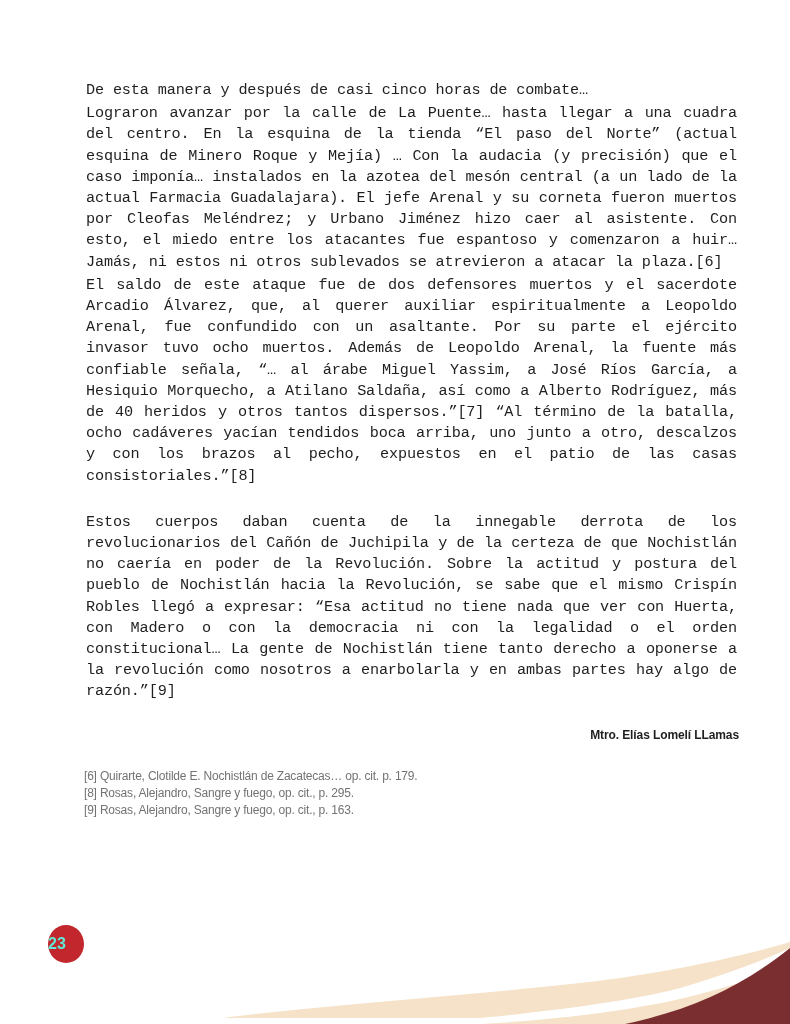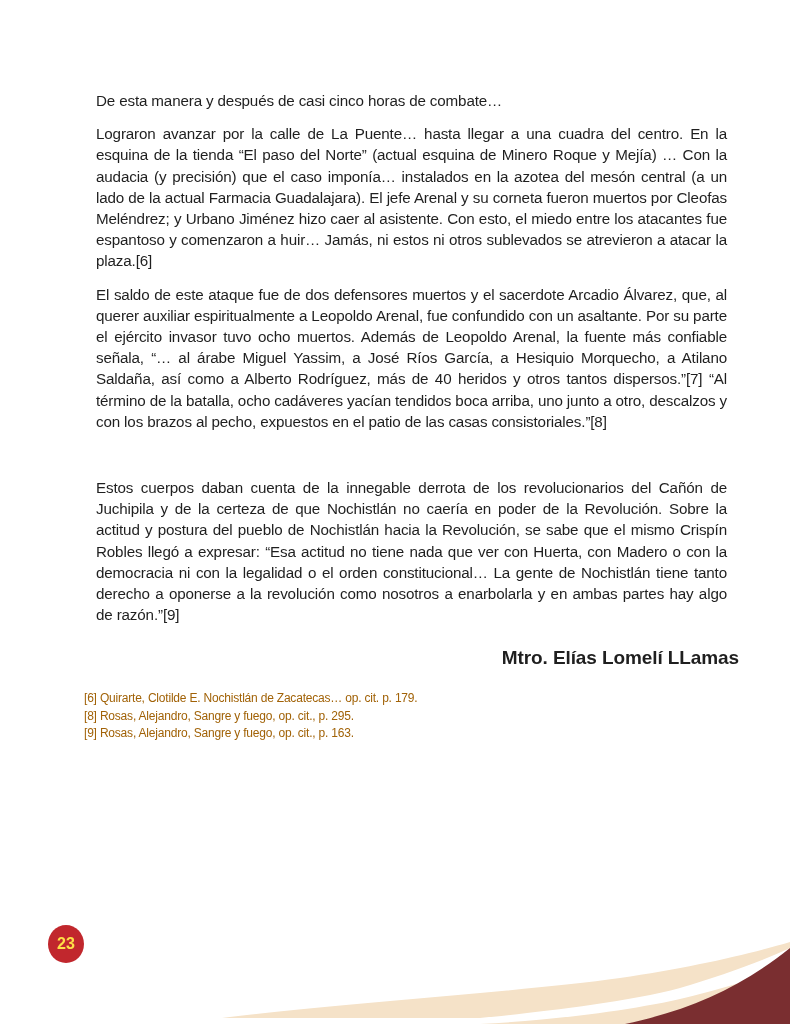--- a/index.html
+++ b/index.html
@@ -22,55 +22,55 @@
       width: 655px;
     }
     .body-text {
       font-size: 15.2px;
       line-height: 21.2px;
       text-align: justify;
       margin: 0;
       letter-spacing: -0.15px;
     }
     .body-text p {
-      margin: 12px;
+      margin: 2px;
+      font-family: Liberation Mono, monospace;
     }
     .gap {
       height: 21px;
     }
     .signature {
       margin-top: 22px;
       text-align: right;
       font-weight: bold;
-      font-size: 19px;
+      font-size: 12px;
       line-height: 21px;
       letter-spacing: -0.1px;
     }
     .footnotes {
       margin-top: 22px;
       font-size: 12px;
       line-height: 17.2px;
-      color: #a16207;
+      color: #737373;
       letter-spacing: -0.2px;
     }
     .footnotes div { margin: 0; }
     .page-badge {
       position: absolute;
       left: 48px;
       top: 925px;
       width: 36px;
       height: 38px;
       border-radius: 50%;
       background: #c1272d;
-      color: #fde047;
+      color: #5eead4;
       font-weight: bold;
       font-size: 16px;
       display: flex;
       align-items: center;
-      justify-content: center;
       letter-spacing: 0px;
     }
     .wave {
       position: absolute;
       left: 0;
       top: 930px;
       width: 790px;
       height: 94px;
     }
   </style>

